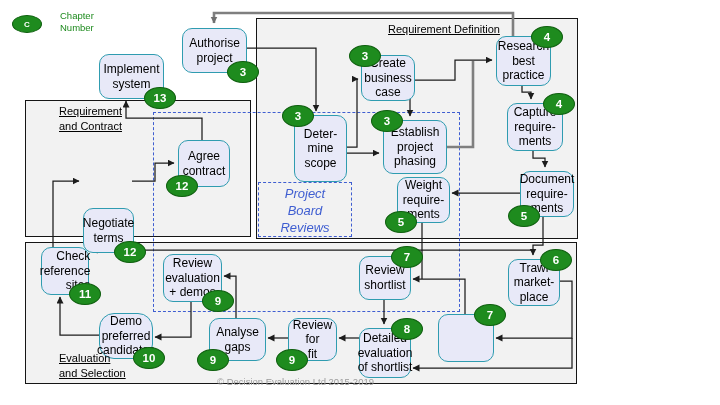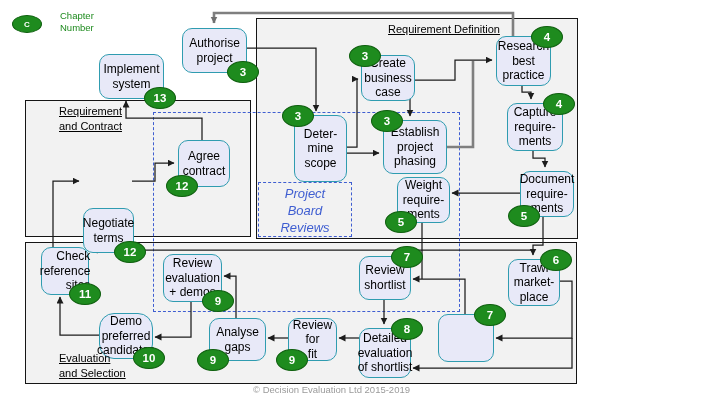--- a/index.html
+++ b/index.html
@@ -19,21 +19,21 @@
     border:1px solid #0e5e0e;color:#fff;font-weight:bold;font-size:11.5px;display:flex;
     align-items:center;justify-content:center;z-index:6;}
   .b-tl{left:-13px;top:-11px}.b-tr{right:-13px;top:-11px}
   .b-bl{left:-13px;bottom:-11px}.b-br{right:-13px;bottom:-11px}
   .legend{position:absolute;left:10px;top:10px;z-index:5;}
   .legend-ellipse{position:absolute;left:2px;top:5px;width:28px;height:16px;border-radius:50%;
     background:#1e8b1e;border:1px solid #0e5e0e;color:#fff;font-weight:bold;font-size:8px;
     display:flex;align-items:center;justify-content:center;}
   .legend-label{position:absolute;left:38px;top:0;color:#1e8b1e;font-size:9.5px;
     line-height:1.25;white-space:pre-line;margin-left:12px;}
-  .footer{position:absolute;left:217px;top:384px;color:#9b9b9b;font-size:9.5px;z-index:5;margin-left:36px;}
+  .footer{position:absolute;left:217px;top:376px;color:#9b9b9b;font-size:9.5px;z-index:5;}
 </style>
 </head>
 <body>
 
 <div id="stage">
 
   <div class="container" style="left:256px;top:18px;width:320px;height:219px;"></div>
   <div class="container" style="left:25px;top:100px;width:224px;height:135px;"></div>
   <div class="container" style="left:25px;top:242px;width:550px;height:140px;"></div>
 

